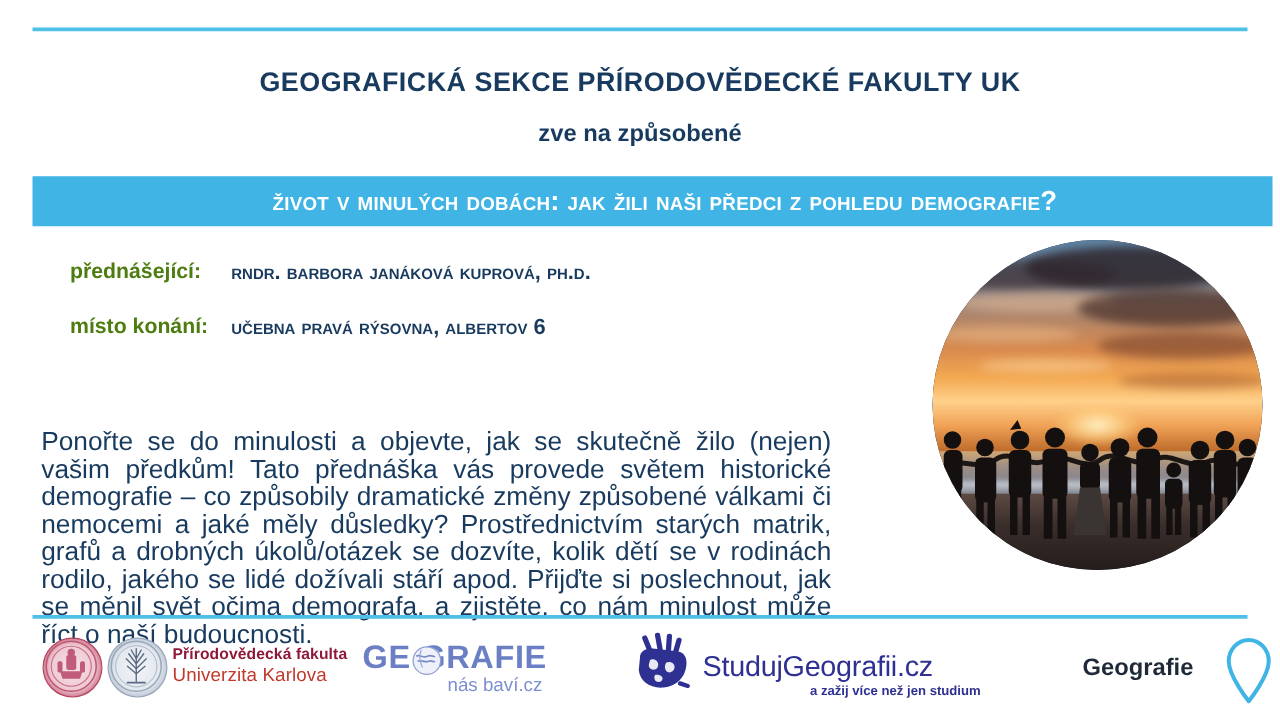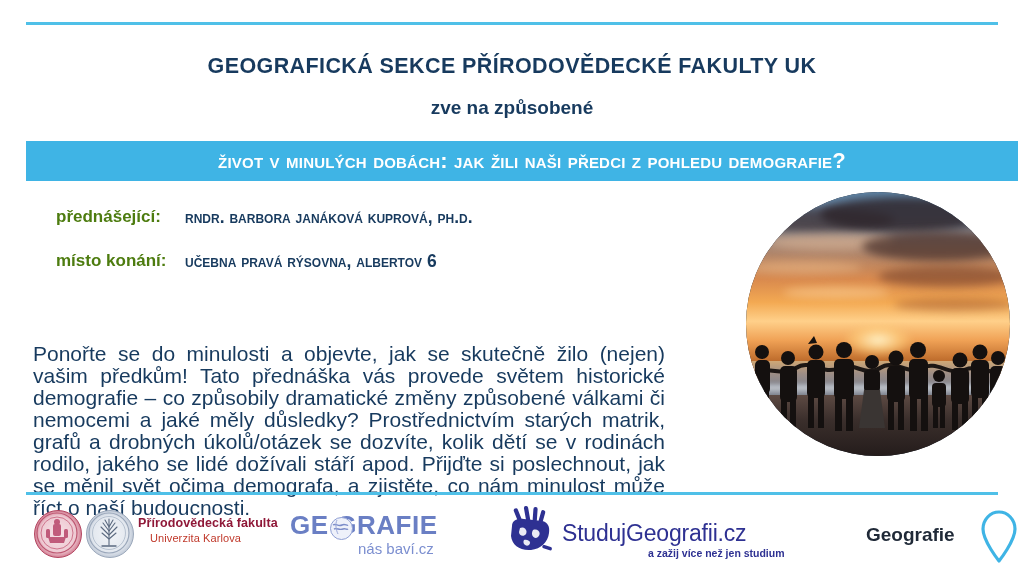--- a/index.html
+++ b/index.html
@@ -215,22 +215,22 @@
   .fac-name {
     position: absolute;
     left: 138px; top: 16px;
     font-size: 12.5px;
     font-weight: bold;
     color: #8f1838;
     letter-spacing: 0.1px;
   }
   .fac-sub {
     position: absolute;
-    left: 150px; top: 32px;
-    font-size: 11px;
+    left: 138px; top: 32px;
+    font-size: 15px;
     color: #c0392b;
     letter-spacing: 0.1px;
   }
 
   .geo-logo { position: absolute; left: 290px; top: 8px; width: 190px; height: 56px; }
   .geo-main {
     position: absolute; left: 0; top: 2px;
     font-size: 26px; font-weight: bold;
     color: #6A7FC4; letter-spacing: 0.5px;
   }

